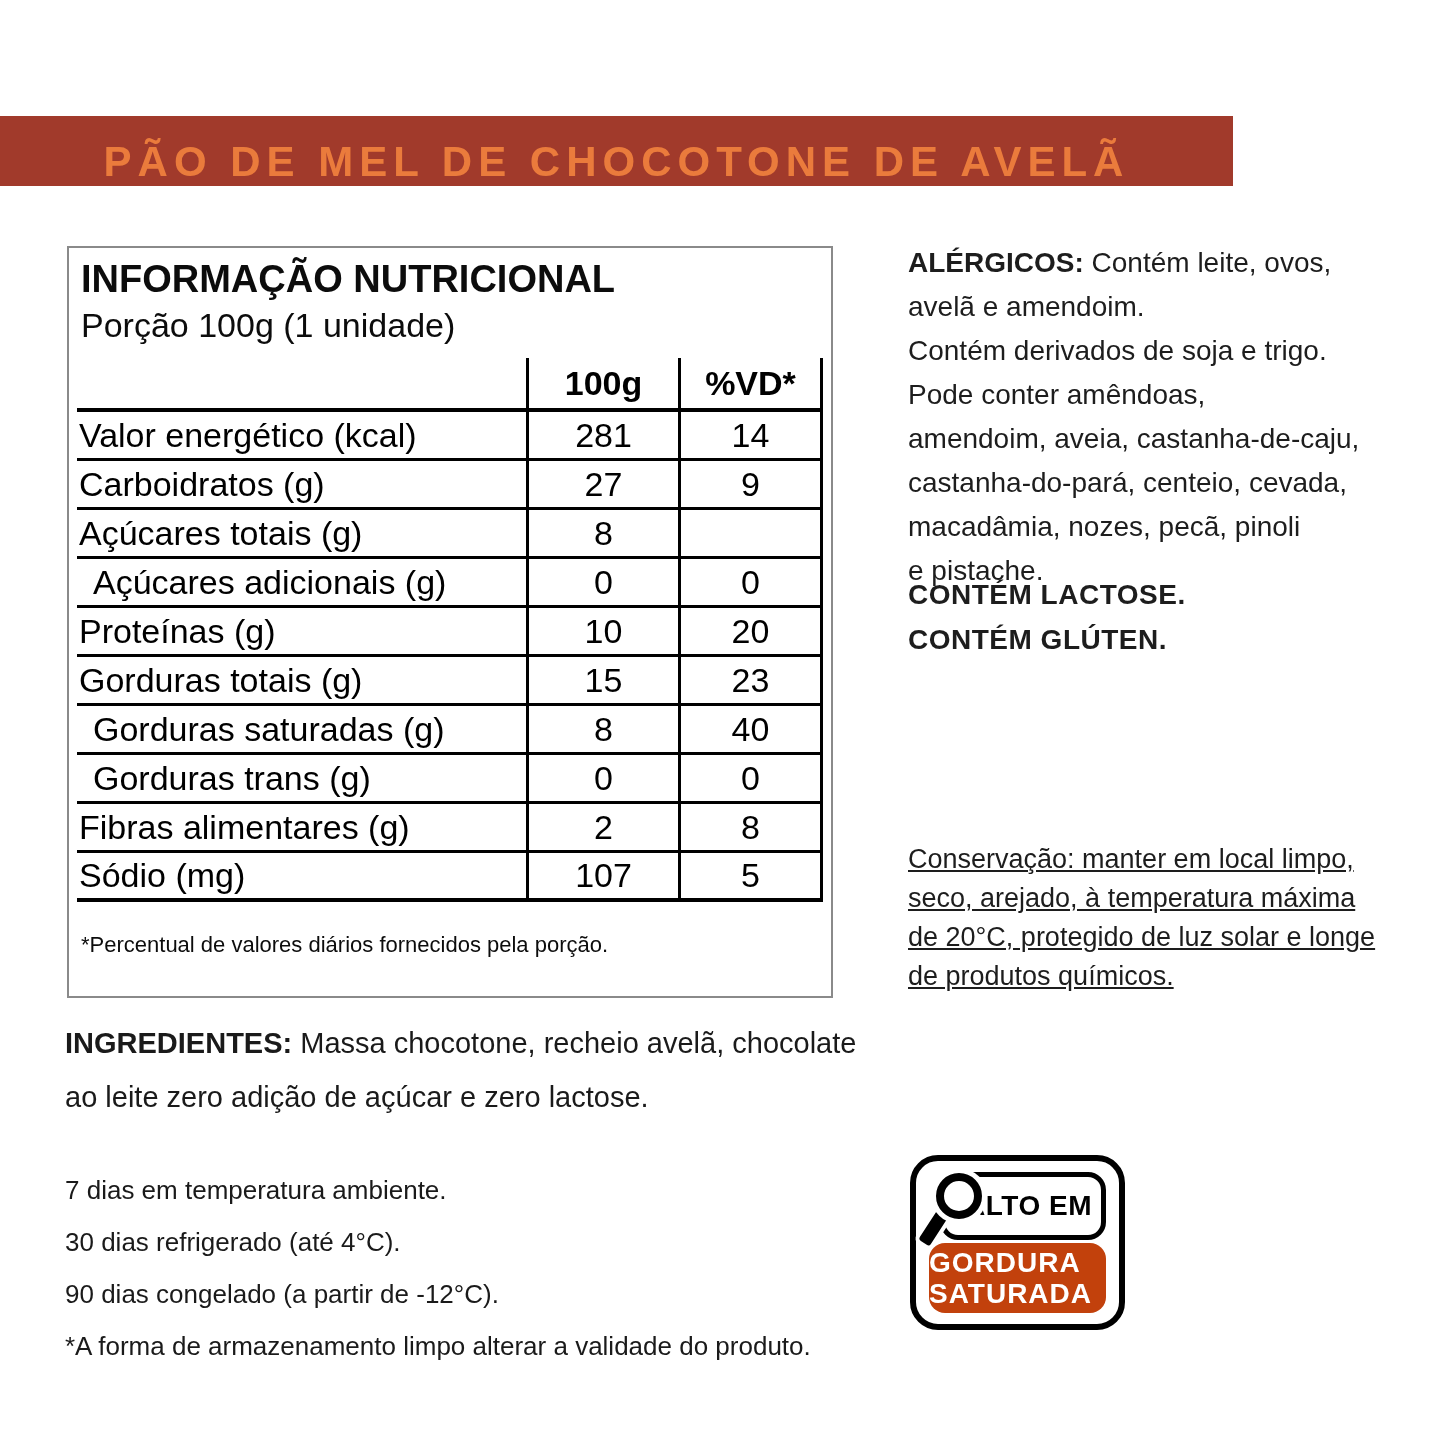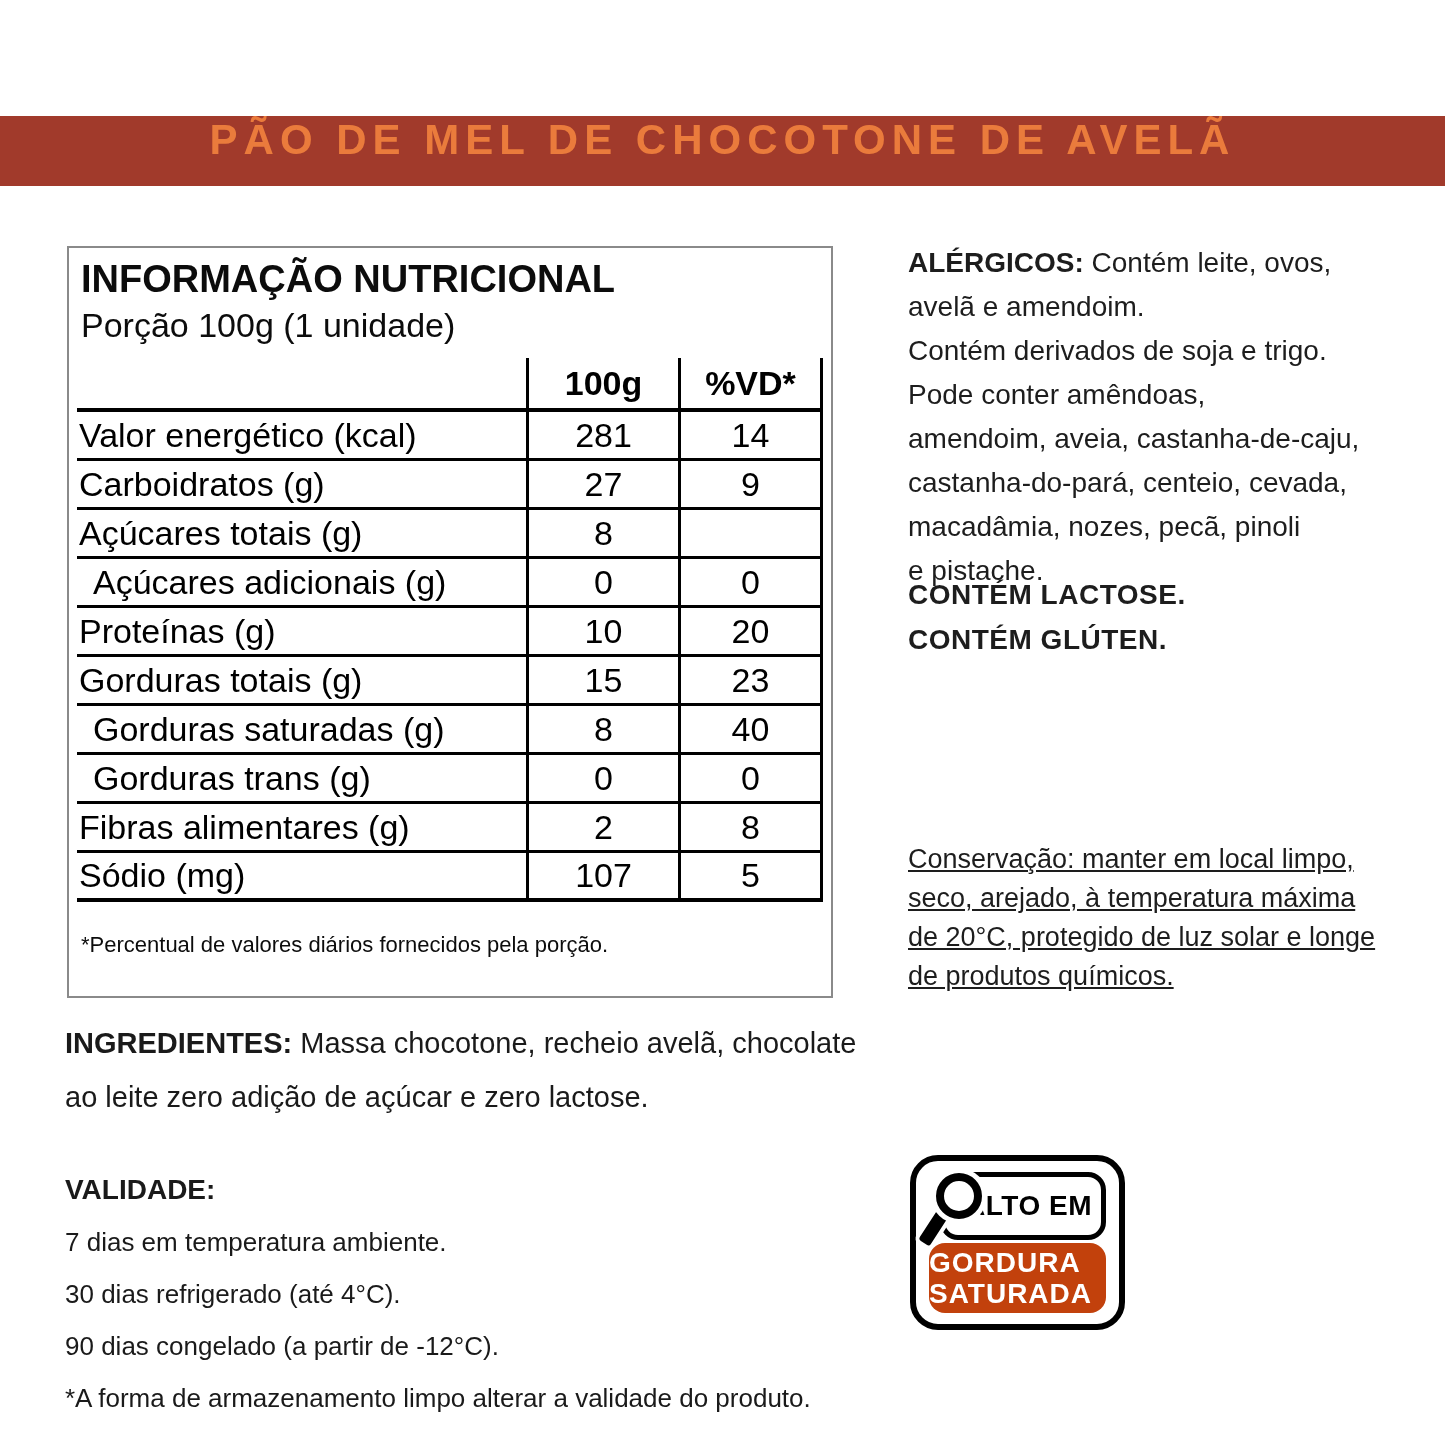--- a/index.html
+++ b/index.html
@@ -4,22 +4,22 @@
 <style>
   * { margin:0; padding:0; box-sizing:border-box; }
   html,body { background:#fff; }
   .page {
     position:relative; width:1445px; height:1445px; background:#fff;
     font-family:"Liberation Sans", sans-serif; color:#111; overflow:hidden;
   }
 
   
   .banner {
-    position:absolute; left:0; top:116px; width:1445px; height:70px;
-    background:#A13A2B; display:flex; align-items:flex-start; justify-content:center;
+    position:absolute; left:0; top:116px; width:1233px; height:70px;
+    background:#A13A2B; display:flex; align-items:flex-end; justify-content:center;
   }
   .banner-text {
     color:#EA7B3C; font-weight:bold; font-size:42px; letter-spacing:6px; white-space:nowrap;
   }
 
   
   .nbox {
     position:absolute; left:67px; top:246px; width:766px; height:752px;
     border:2px solid #8a8a8a; background:#fff;
   }
@@ -176,21 +176,20 @@
     <div class="rcol-line">de 20°C, protegido de luz solar e longe</div>
     <div class="rcol-line">de produtos químicos.</div>
   </div>
 
   <div class="ingredients">
     <div class="rcol-line"><span class="bold">INGREDIENTES:</span> <span>Massa chocotone, recheio avelã, chocolate</span></div>
     <div class="rcol-line">ao leite zero adição de açúcar e zero lactose.</div>
   </div>
 
   <div class="validity">
-    <div class="rcol-line vlabel">VALIDADE:</div>
     <div class="rcol-line">7 dias em temperatura ambiente.</div>
     <div class="rcol-line">30 dias refrigerado (até 4°C).</div>
     <div class="rcol-line">90 dias congelado (a partir de -12°C).</div>
     <div class="rcol-line">*A forma de armazenamento limpo alterar a validade do produto.</div>
   </div>
 
   <div class="badge">
     <div class="badge-top">
       <span class="badge-top-text">ALTO EM</span>
     </div>

